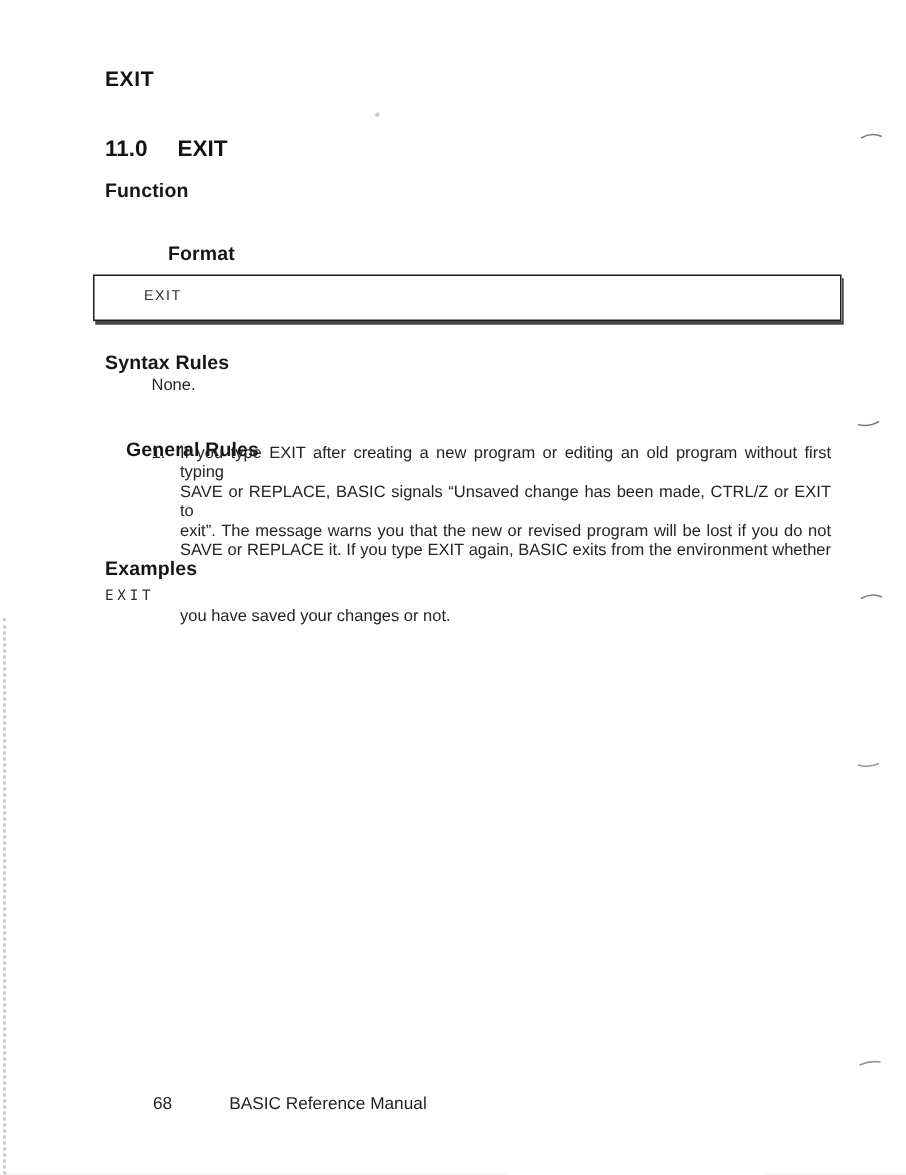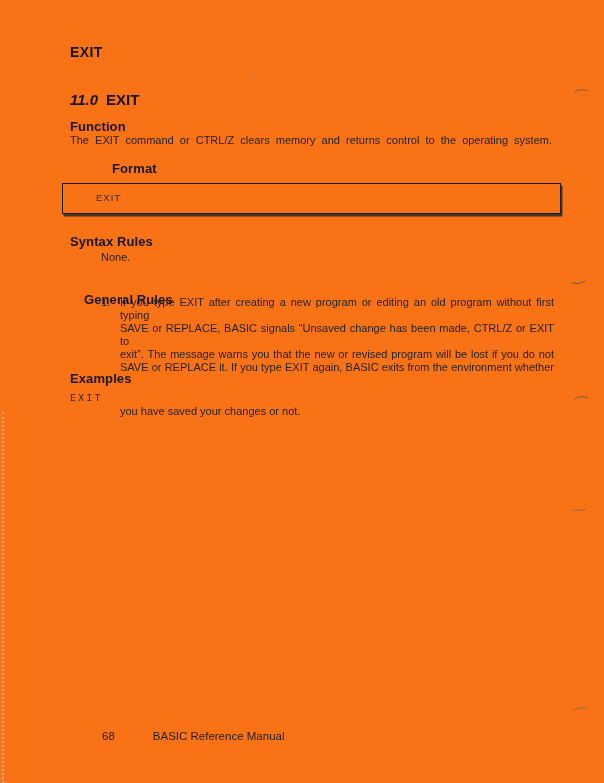--- a/index.html
+++ b/index.html
@@ -1,34 +1,34 @@
 <!DOCTYPE html>
 <html><head>
 <meta charset="utf-8">
 <style>
   html,body{margin:0;padding:0;background:#e8e8e8;}
   .page{
     position:relative;
     width:604px;height:783px;
-    background:#f97316;
+    background:#ffffff;
     font-family:"Liberation Sans", sans-serif;
     color:#1e1e1e;
     overflow:hidden;
     margin:0 auto;
   }
   .abs{position:absolute;}
   .running-head{
     left:70px;top:44px;
     font-size:14px;font-weight:bold;letter-spacing:.4px;color:#141414;
   }
   .section-heading{
     left:70px;top:91px;
     font-size:15px;font-weight:bold;color:#141414;
   }
-  .section-heading .num{margin-right:8px;font-style:italic;}
+  .section-heading .num{margin-right:20px;}
   .sub-heading{
     font-size:13px;font-weight:bold;color:#161616;letter-spacing:.1px;
   }
   .body-text{
     font-size:11px;line-height:13px;color:#242424;
   }
   .func-body{
     left:70px;top:134px;width:482px;
     text-align:justify;text-align-last:justify;
   }
@@ -75,21 +75,20 @@
 
   <div class="abs running-head">EXIT</div>
 
   <div class="abs speck"></div>
 
   <div class="abs section-heading">
     <span class="num">11.0</span><span>EXIT</span>
   </div>
 
   <div class="abs sub-heading" style="left:70px;top:119px;">Function</div>
-  <div class="abs body-text func-body">The EXIT command or CTRL/Z clears memory and returns control to the operating system.</div>
 
   <div class="abs sub-heading" style="left:70px;top:161px;padding-left:42px;">Format</div>
   <div class="abs format-box">
     <span class="code">EXIT</span>
   </div>
 
   <div class="abs sub-heading" style="left:70px;top:234px;">Syntax Rules</div>
   <div class="abs body-text syntax-body">None.</div>
 
   <div class="abs sub-heading" style="left:84px;top:276px;margin-top:16px;">General Rules</div>

